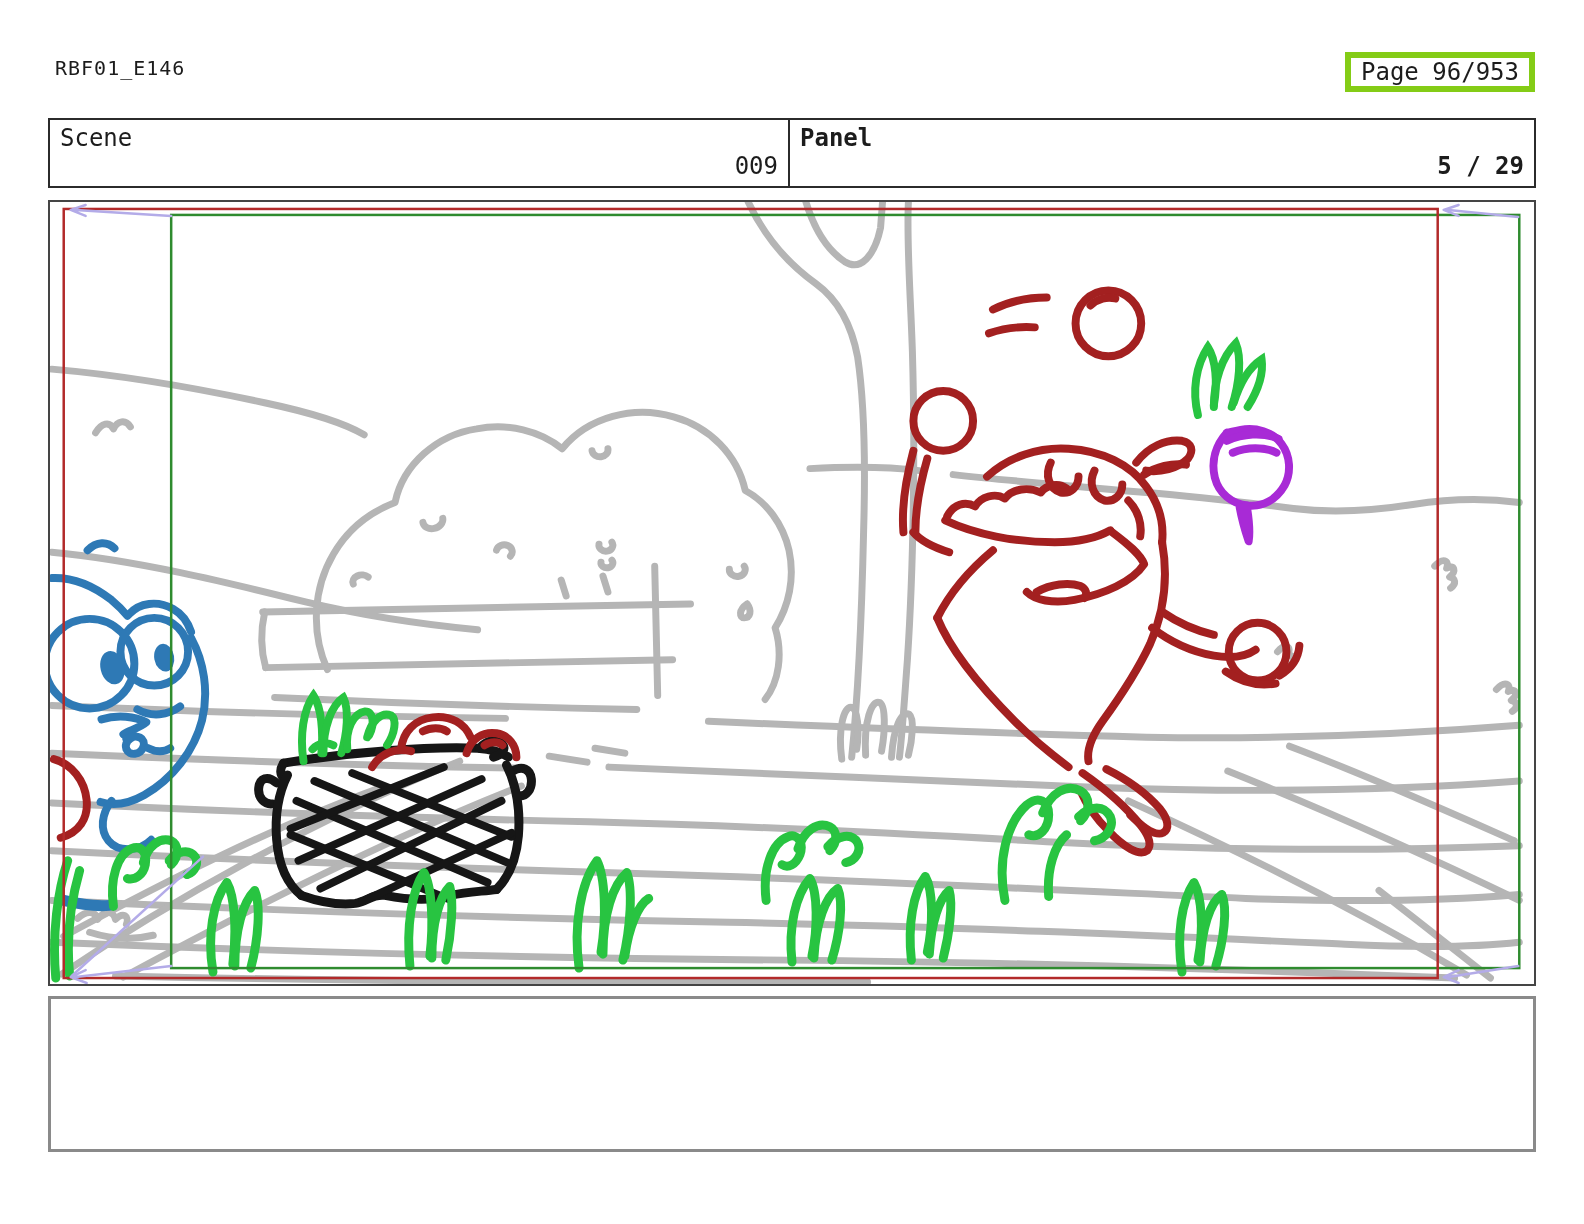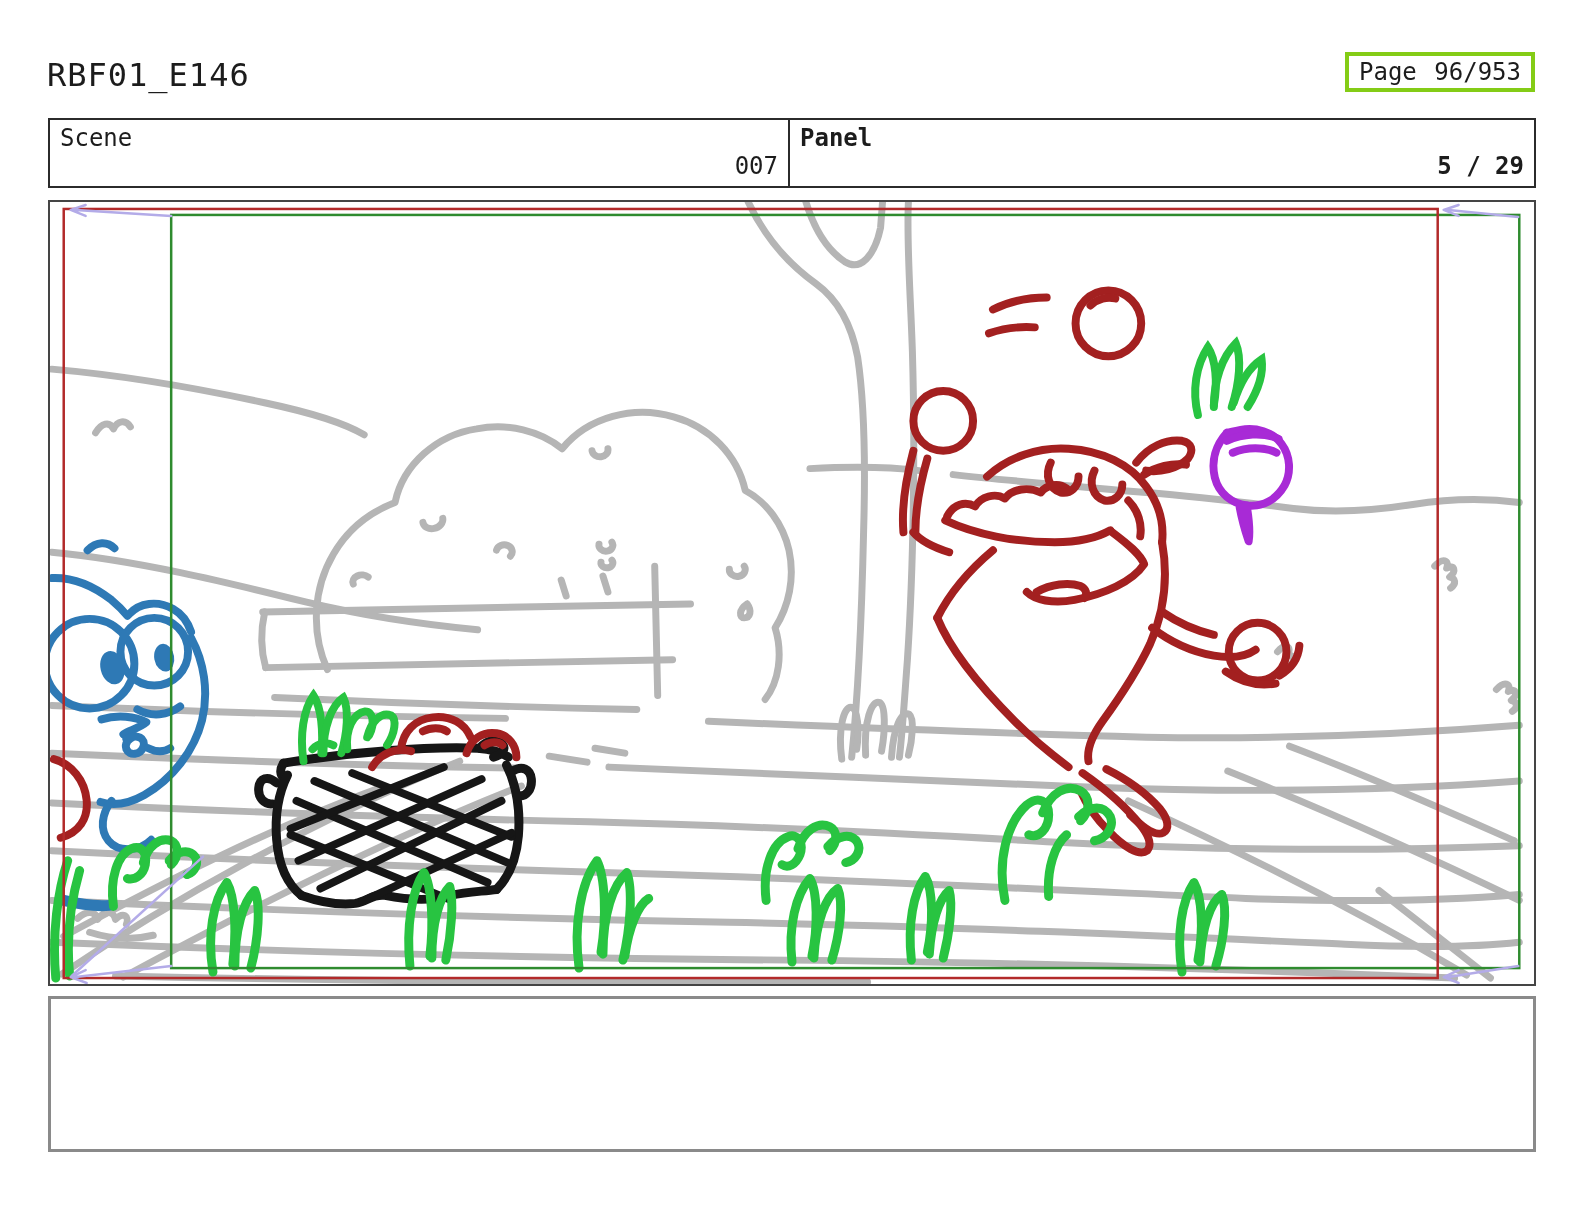--- a/index.html
+++ b/index.html
@@ -2,25 +2,25 @@
 <html><head>
 <meta charset="utf-8">
 <style>
   html,body{margin:0;padding:0;background:#ffffff;}
   body{
     width:1584px;height:1224px;position:relative;overflow:hidden;
     font-family:"DejaVu Sans Mono","Liberation Mono",monospace;
     color:#1c1c1c;
   }
   .board-title{
-    position:absolute;left:47px;top:56px;font-size:32px;letter-spacing:1px;text-align:center;
+    position:absolute;left:55px;top:56px;font-size:20px;letter-spacing:1px;text-align:center;
   }
   .page-box{
     position:absolute;left:1345px;top:52px;width:190px;height:40px;
-    box-sizing:border-box;border:4px solid #84cc16;background:#fff;
+    box-sizing:border-box;border:6px solid #84cc16;background:#fff;
     display:flex;align-items:center;justify-content:space-between;
     padding:0 10px;font-size:24px;
   }
   .info-box{
     position:absolute;top:118px;height:70px;box-sizing:border-box;
     border:2px solid #2b2b2b;background:#fff;
     display:flex;flex-direction:column;justify-content:space-between;
     padding:4px 10px 6px 10px;font-size:24px;
   }
   .info-box .label{align-self:flex-start;}
@@ -43,21 +43,21 @@
 
 <div class="board-title">RBF01_E146</div>
 
 <div class="page-box">
   <span>Page</span>
   <span>96/953</span>
 </div>
 
 <div class="info-box scene-box">
   <span class="label">Scene</span>
-  <span class="value">007</span>
+  <span class="value">009</span>
 </div>
 
 <div class="info-box panel-box">
   <span class="label">Panel</span>
   <span class="value">5 / 29</span>
 </div>
 
 <div class="main-panel">
 <svg viewBox="0 0 1488 786">
 

